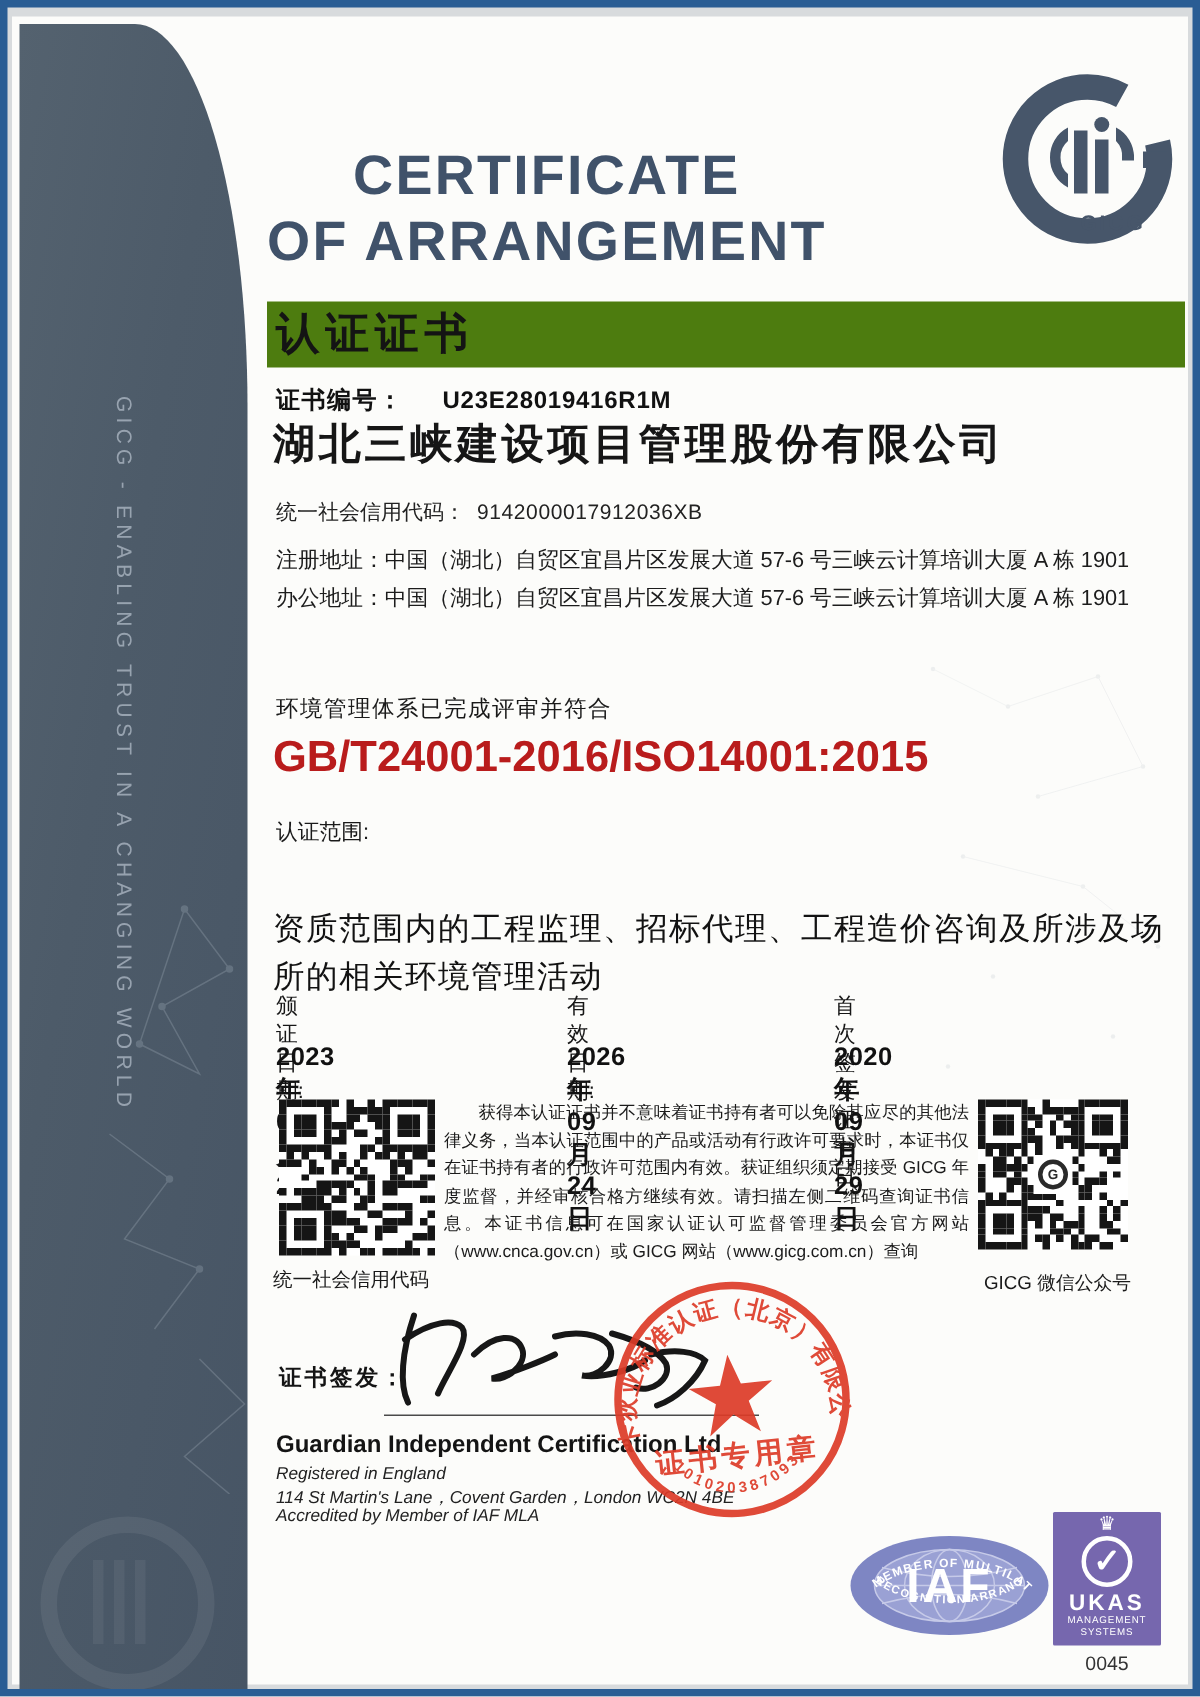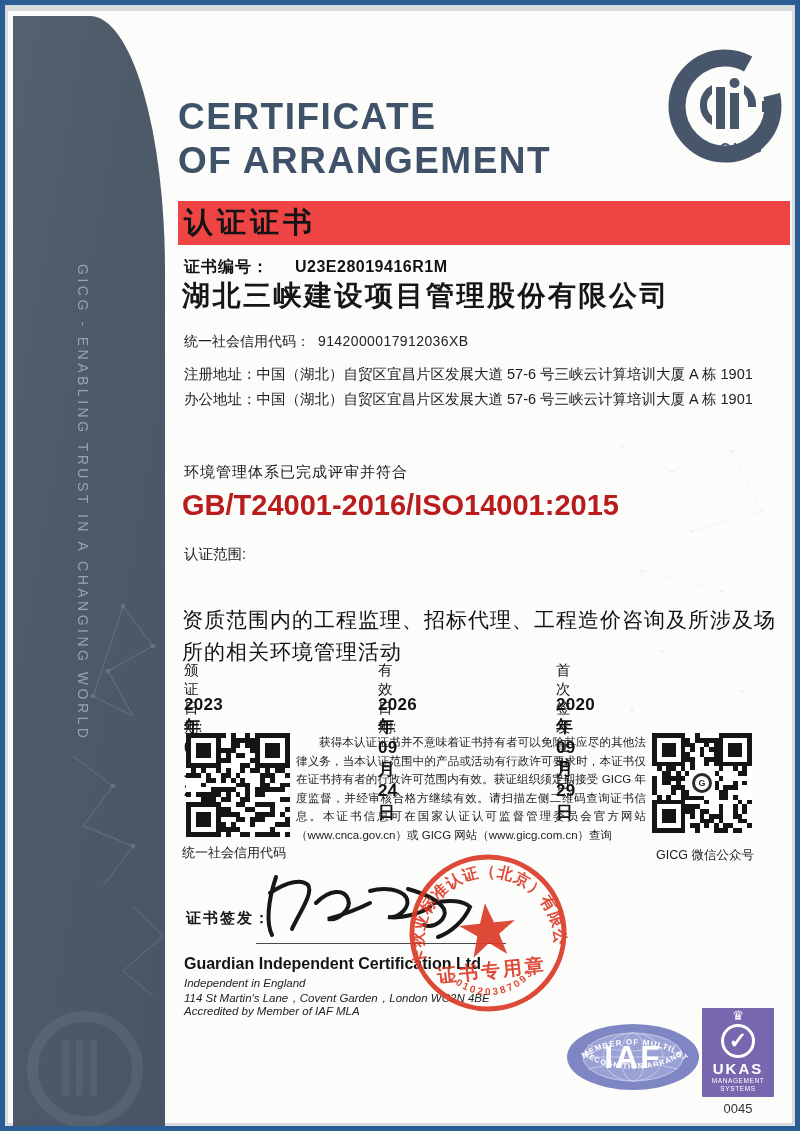--- a/index.html
+++ b/index.html
@@ -20,25 +20,25 @@
   .watermark-ring { position:absolute; left:14px; top:995px; width:116px; height:116px;
              border-radius:50%; border:11px solid rgba(255,255,255,.07); }
   .watermark-ring .bars { position:absolute; left:24px; top:18px; display:flex; gap:7px; }
   .watermark-ring .bars i { display:block; width:7px; height:56px; background:rgba(255,255,255,.06); }
   .constellation { position:absolute; left:0; top:560px; opacity:.18; }
 
   
   .main { position:absolute; left:170px; top:0; width:614px; height:100%; }
 
   .title { position:absolute; left:0; top:84px; color:#40526a; font-weight:800;
-           font-size:37px; line-height:44px; letter-spacing:1.5px; }
+           font-size:37px; line-height:44px; letter-spacing:1.5px;text-align:center; }
 
   .gicg-logo { position:absolute; left:488px; top:38px; }
 
-  .band { position:absolute; left:0; top:190px; width:612px; height:44px; background:#ef4444;
+  .band { position:absolute; left:0; top:190px; width:612px; height:44px; background:#4d7c0f;
           display:flex; align-items:center; }
   .band .cn { font-size:29px; font-weight:700; color:#141414; letter-spacing:4px; padding-left:6px; }
 
   .row-certno { position:absolute; left:6px; top:246px; font-size:16px; color:#111; }
   .row-certno .lbl { font-weight:700; letter-spacing:1px; }
   .row-certno .val { font-weight:600; margin-left:26px; letter-spacing:.5px; }
 
   .company { position:absolute; left:4px; top:266px; font-size:28px; font-weight:600;
              color:#161616; letter-spacing:2.5px; }
 
@@ -1087,21 +1087,21 @@
           <path d="M18 14 C 10 38, 8 60, 14 72 M12 30 C 30 18, 44 16, 50 22 C 56 30, 40 52, 34 66"></path>
           <path d="M58 40 C 72 26, 86 26, 90 36 C 94 46, 80 58, 70 56 C 84 52, 104 44, 112 40"></path>
           <path d="M112 28 C 126 24, 142 26, 148 34 C 154 44, 140 56, 130 54 C 144 56, 164 50, 172 44"></path>
           <path d="M150 26 C 164 30, 180 36, 186 46 C 190 56, 176 66, 166 62"></path>
           <path d="M176 40 C 192 36, 206 38, 212 44 C 206 58, 192 70, 180 74"></path>
         </g>
       </svg>
       <div class="sign-line"></div>
 
       <div class="issuer-name">Guardian Independent Certification Ltd</div>
-      <div class="issuer-sub is1">Independent in England</div>
+      <div class="issuer-sub is1">Registered in England</div>
       <div class="issuer-sub is2">114 St Martin's Lane，Covent Garden，London WC2N 4BE</div>
       <div class="issuer-sub is3">Accredited by Member of IAF MLA</div>
 
       <svg class="stamp" width="164" height="164" viewBox="0 0 164 164">
         <defs>
           <path id="arcTop" d="M 18 108 A 66 66 0 1 1 146 108"></path>
           <path id="arcBot" d="M 36 120 A 56 56 0 0 0 128 120"></path>
         </defs>
         <circle cx="82" cy="82" r="76" fill="none" stroke="#dd3b28" stroke-width="5"></circle>
         <polygon points="82,52 89,72 110,72 93,84 99,105 82,92 65,105 71,84 54,72 75,72" fill="#dd3b28"></polygon>

